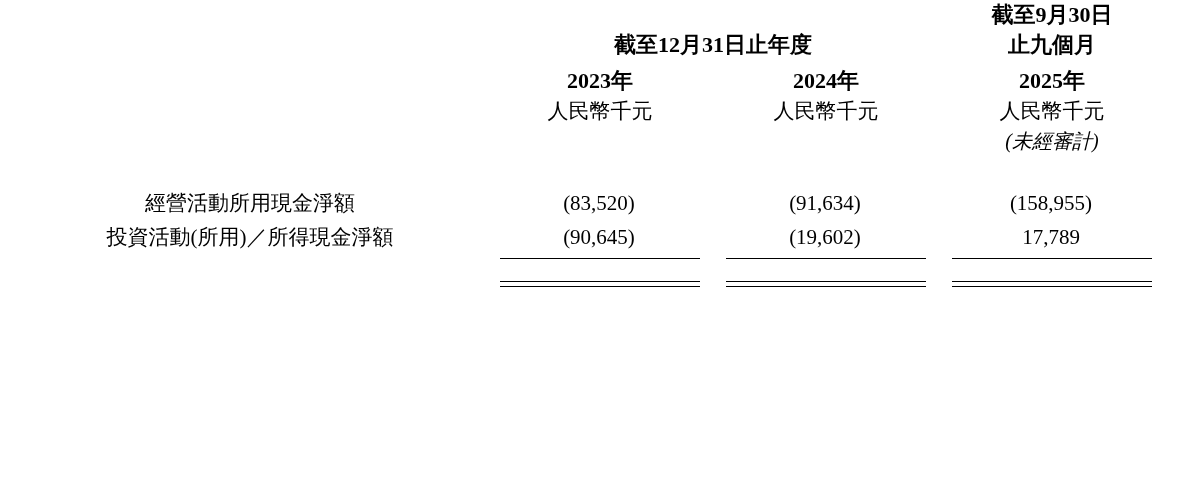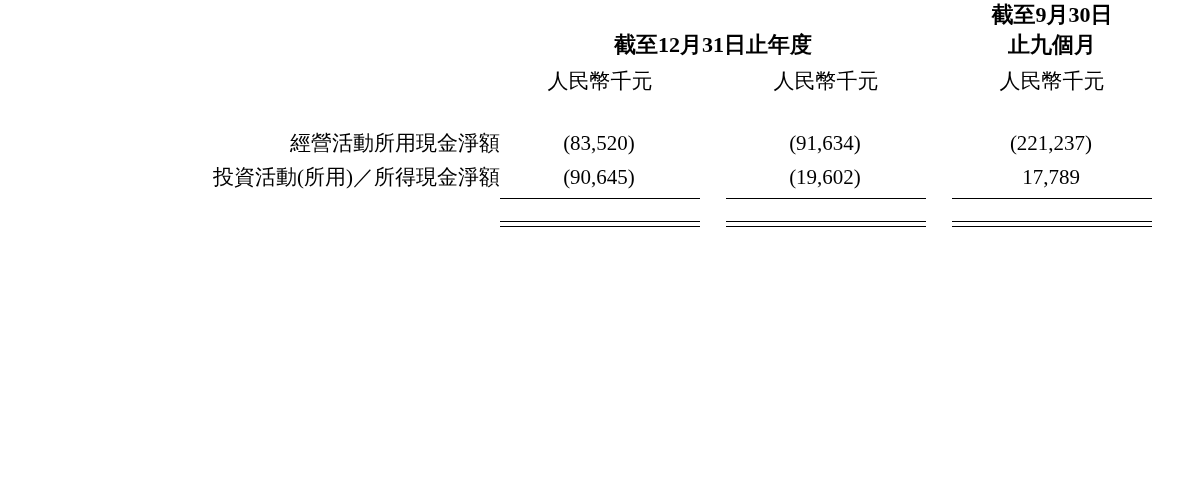--- a/index.html
+++ b/index.html
@@ -57,21 +57,21 @@
     font-style: italic;
     font-size: 20px;
   }
   .spacer-sm td { height: 6px; padding: 0; }
   .spacer-md td { height: 16px; padding: 0; }
   .spacer-lg td { height: 30px; padding: 0; }
 
   td.label {
     font-size: 21px;
     line-height: 34px;
-    text-align: right;
+    text-align: center;
     padding: 0;
     white-space: nowrap;
   }
   td.num {
     font-size: 21px;
     line-height: 34px;
     text-align: center;
     padding: 0 2px 0 0;
     white-space: nowrap;
     font-variant-numeric: tabular-nums;
@@ -131,43 +131,61 @@
       <td class="hdr-cell" colspan="3">截至12月31日止年度</td>
       <td class="hdr-cell"></td>
       <td class="hdr-cell">止九個月</td>
       <td></td>
     </tr>
 
     <tr class="spacer-sm">
       <td colspan="7"></td>
     </tr>
 
+    <tr>
+      <td class="hdr-cell"></td>
+      <td class="hdr-cell">2023年</td>
+      <td class="hdr-cell"></td>
+      <td class="hdr-cell">2024年</td>
+      <td class="hdr-cell"></td>
+      <td class="hdr-cell">2025年</td>
+      <td></td>
+    </tr>
 
     <tr>
       <td class="hdr-sub"></td>
       <td class="hdr-sub">人民幣千元</td>
       <td class="hdr-sub"></td>
       <td class="hdr-sub">人民幣千元</td>
       <td class="hdr-sub"></td>
       <td class="hdr-sub">人民幣千元</td>
       <td></td>
     </tr>
 
+    <tr>
+      <td class="hdr-sub"></td>
+      <td class="hdr-sub"></td>
+      <td class="hdr-sub"></td>
+      <td class="hdr-sub"></td>
+      <td class="hdr-sub"></td>
+      <td class="hdr-sub hdr-italic">(未經審計)</td>
+      <td></td>
+    </tr>
 
     <tr class="spacer-lg">
       <td colspan="7"></td>
     </tr>
 
     <tr>
       <td class="label">經營活動所用現金淨額</td>
       <td class="num">(83,520)</td>
       <td></td>
       <td class="num">(91,634)</td>
       <td></td>
-      <td class="num">(221,237)</td>
+      <td class="num">(158,955)</td>
       <td></td>
     </tr>
 
     <tr>
       <td class="label">投資活動(所用)／所得現金淨額</td>
       <td class="num">(90,645)</td>
       <td></td>
       <td class="num">(19,602)</td>
       <td></td>
       <td class="num">17,789</td>

